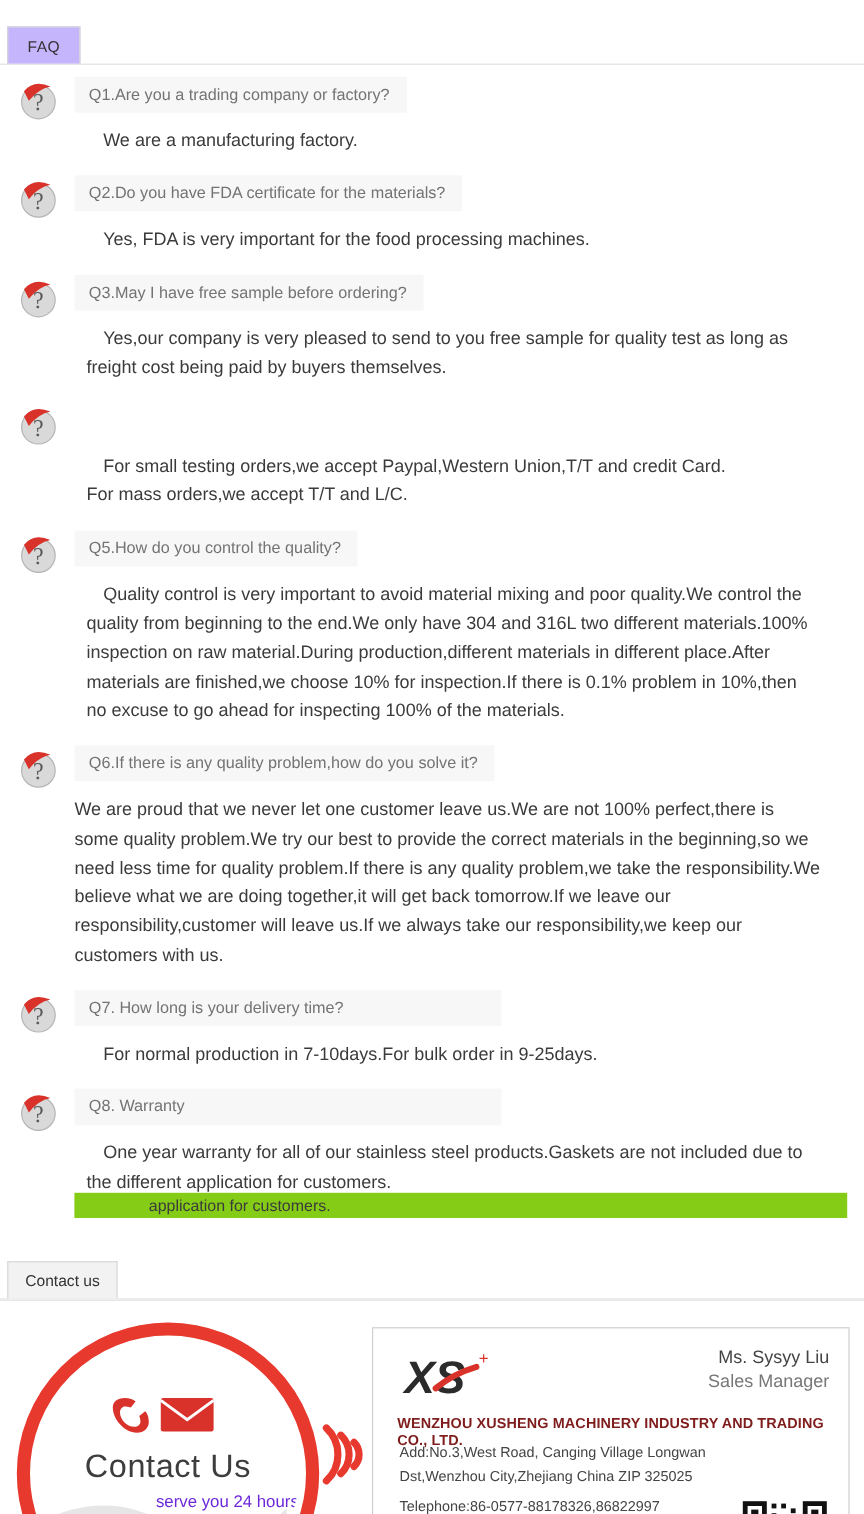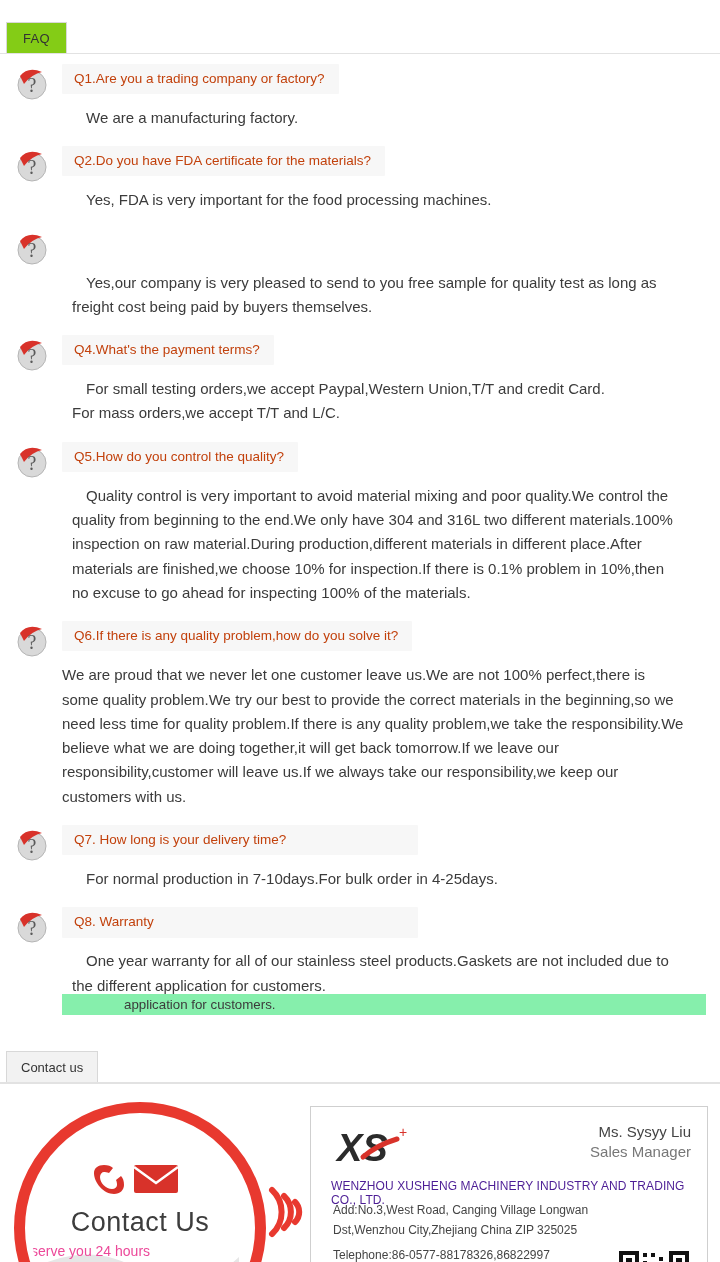--- a/index.html
+++ b/index.html
@@ -19,21 +19,21 @@
   .page {
     width: 720px;
     position: relative;
   }
 
   
   .section-tab {
     display: inline-block;
     margin: 22px 0 0 6px;
     padding: 8px 16px 7px 16px;
-    background: #84cc16;
+    background: #c4b5fd;
     border: 1px solid #d8d8d8;
     border-bottom: none;
     font-size: 13px;
     color: #333;
     letter-spacing: .3px;
   }
   .tab-rule {
     height: 1px;
     background: #e2e2e2;
     margin: 0;
@@ -56,21 +56,21 @@
     position: absolute;
     left: -48px;
     top: 0px;
     width: 40px;
     height: 40px;
   }
   .q-icon svg { display: block; }
   .q-text {
     display: inline-block;
     background: #f7f7f7;
-    color: #c2410c;
+    color: #737373;
     font-size: 13.5px;
     padding: 7px 14px 7px 12px;
     line-height: 1.2;
     border-radius: 1px;
   }
   .a-text {
     color: #3b3b3b;
     font-size: 15px;
     line-height: 1.62;
     padding: 8px 22px 10px 10px;
@@ -79,21 +79,21 @@
   .a-text .indent { display: inline-block; width: 14px; }
 
   
   .overlap-line {
     position: relative;
     margin-top: -14px;
     padding-left: 62px;
     font-size: 13.3px;
     color: #3b3b3b;
     line-height: 1.6;
-    background: #86efac;
+    background: #84cc16;
     z-index: 2;
   }
 
   
   .contact-tab {
     display: inline-block;
     margin: 30px 0 0 6px;
     padding: 8px 14px 7px 14px;
     background: #f2f2f2;
     border: 1px solid #d8d8d8;
@@ -140,23 +140,23 @@
     top: 88px;
     text-align: center;
     font-size: 27px;
     color: #3d3d3d;
     letter-spacing: .5px;
   }
   .circle-sub {
     position: absolute;
     left: 0; right: 0;
     top: 124px;
-    text-align: left;
+    text-align: right;
     font-size: 14px;
-    color: #ec4899;
+    color: #6d28d9;
   }
   .circle-icons {
     position: absolute;
     left: 0; right: 0;
     top: 40px;
     text-align: center;
   }
 
   
   .waves {
@@ -200,22 +200,22 @@
     font-size: 15px;
     color: #777;
     margin-top: 3px;
   }
   .card-company {
     position: absolute;
     left: 20px;
     top: 72px;
     right: 10px;
     font-size: 12px;
-    font-weight: normal;
-    color: #4c1d95;
+    font-weight: bold;
+    color: #7f1d1d;
     letter-spacing: .1px;
   }
   .card-lines {
     position: absolute;
     left: 22px;
     top: 94px;
     right: 100px;
     font-size: 12px;
     color: #444;
     line-height: 1.62;
@@ -277,34 +277,34 @@
 
     <div class="faq-item">
       <div class="q-row">
         <span class="q-icon">
           <svg width="40" height="40" viewBox="0 0 40 40">
             <circle cx="18" cy="21" r="14" fill="#d9d9d9" stroke="#b5b5b5" stroke-width="1"></circle>
             <path d="M6 12 Q14 2 28 8 Q18 10 10 20 Z" fill="#d8322a"></path>
             <text x="18" y="28" font-family="Liberation Serif, serif" font-size="20" fill="#5a5a5a" text-anchor="middle">?</text>
           </svg>
         </span>
+        <span class="q-text">Q3.May I have free sample before ordering?</span>
       </div>
       <div class="a-text"><span class="indent"></span><span>Yes,our company is very pleased to send to you free sample for quality test as long as freight cost being paid by buyers themselves.</span></div>
     </div>
 
     <div class="faq-item">
       <div class="q-row">
         <span class="q-icon">
           <svg width="40" height="40" viewBox="0 0 40 40">
             <circle cx="18" cy="21" r="14" fill="#d9d9d9" stroke="#b5b5b5" stroke-width="1"></circle>
             <path d="M6 12 Q14 2 28 8 Q18 10 10 20 Z" fill="#d8322a"></path>
             <text x="18" y="28" font-family="Liberation Serif, serif" font-size="20" fill="#5a5a5a" text-anchor="middle">?</text>
           </svg>
         </span>
-        <span class="q-text">Q4.What's the payment terms?</span>
       </div>
       <div class="a-text" style="white-space:pre-line"><span class="indent"></span><span>For small testing orders,we accept Paypal,Western Union,T/T and credit Card.
 For mass orders,we accept T/T and L/C.</span></div>
     </div>
 
     <div class="faq-item">
       <div class="q-row">
         <span class="q-icon">
           <svg width="40" height="40" viewBox="0 0 40 40">
             <circle cx="18" cy="21" r="14" fill="#d9d9d9" stroke="#b5b5b5" stroke-width="1"></circle>
@@ -335,21 +335,21 @@
       <div class="q-row">
         <span class="q-icon">
           <svg width="40" height="40" viewBox="0 0 40 40">
             <circle cx="18" cy="21" r="14" fill="#d9d9d9" stroke="#b5b5b5" stroke-width="1"></circle>
             <path d="M6 12 Q14 2 28 8 Q18 10 10 20 Z" fill="#d8322a"></path>
             <text x="18" y="28" font-family="Liberation Serif, serif" font-size="20" fill="#5a5a5a" text-anchor="middle">?</text>
           </svg>
         </span>
         <span class="q-text" style="min-width:330px">Q7. How long is your delivery time?</span>
       </div>
-      <div class="a-text"><span class="indent"></span><span>For normal production in 7-10days.For bulk order in 4-25days.</span></div>
+      <div class="a-text"><span class="indent"></span><span>For normal production in 7-10days.For bulk order in 9-25days.</span></div>
     </div>
 
     <div class="faq-item">
       <div class="q-row">
         <span class="q-icon">
           <svg width="40" height="40" viewBox="0 0 40 40">
             <circle cx="18" cy="21" r="14" fill="#d9d9d9" stroke="#b5b5b5" stroke-width="1"></circle>
             <path d="M6 12 Q14 2 28 8 Q18 10 10 20 Z" fill="#d8322a"></path>
             <text x="18" y="28" font-family="Liberation Serif, serif" font-size="20" fill="#5a5a5a" text-anchor="middle">?</text>
           </svg>

